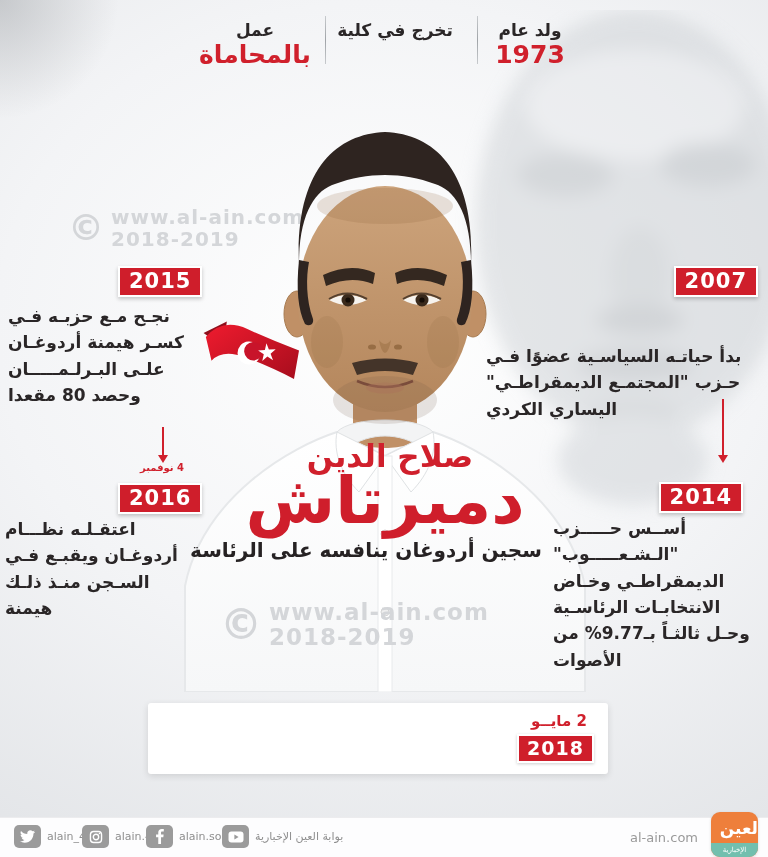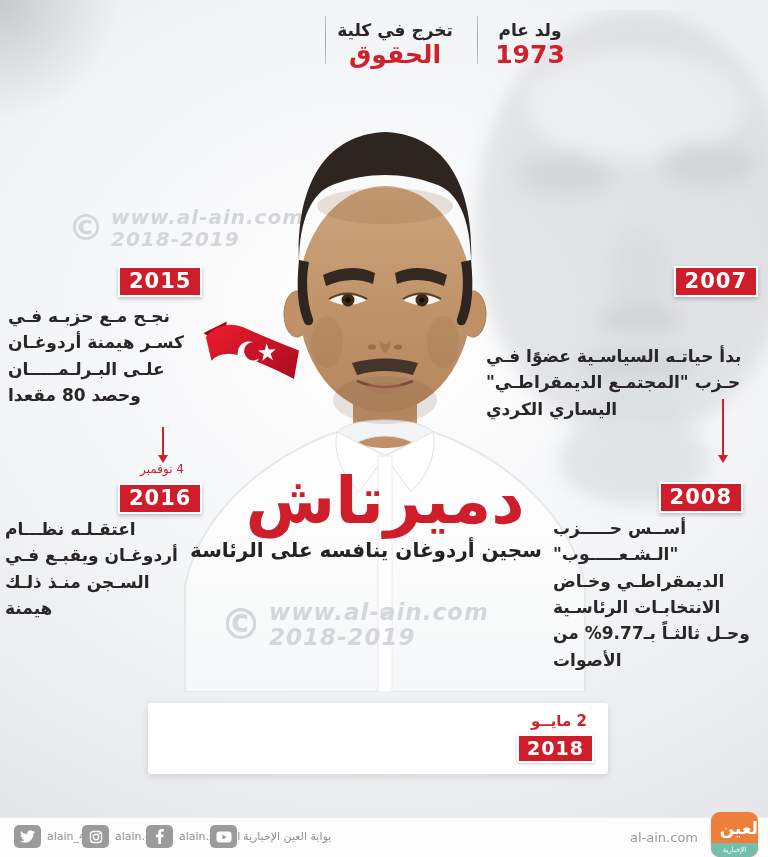--- a/index.html
+++ b/index.html
@@ -13,35 +13,35 @@
   .tl-label{font-size:17px;font-weight:bold;color:#2a2627;line-height:1.2;}
   .tl-value{font-size:25px;font-weight:bold;color:#d0202c;line-height:1.15;margin-top:1px;}
   .tl-divider{position:absolute;top:16px;width:1px;height:48px;background:linear-gradient(#c7cacd,#9fa3a7,#c7cacd);}
   
   .badge{position:absolute;background:#cf1e2b;color:#fff;font-weight:bold;font-size:21px;
     line-height:25px;padding:1px 9px;border:2px solid #fff;box-shadow:0 2px 4px rgba(0,0,0,.22);
     letter-spacing:1px;text-align:center;}
   
   .m-text{position:absolute;direction:rtl;text-align:left;font-weight:bold;color:#2a2627;
     font-size:17px;line-height:1.55;}
-  .m-date{position:absolute;direction:rtl;text-align:right;color:#d0202c;font-weight:normal;font-size:12px;}
+  .m-date{position:absolute;direction:rtl;text-align:right;color:#d0202c;font-weight:bold;font-size:10px;}
   .arrow-line{position:absolute;width:2px;background:#d0202c;}
   .arrow-head{position:absolute;width:0;height:0;border-left:5px solid transparent;
     border-right:5px solid transparent;border-top:8px solid #d0202c;}
   
   .name-first{position:absolute;left:200px;top:438px;width:380px;text-align:center;direction:rtl;
     color:#d0202c;font-size:31px;font-weight:bold;text-shadow:0 1px 1px rgba(255,255,255,.6);}
   .name-last{position:absolute;left:150px;top:452px;width:470px;text-align:center;direction:rtl;
     color:#cf1e2b;font-size:65px;font-weight:bold;line-height:1.5;}
   .name-sub{position:absolute;left:190px;top:538px;width:390px;text-align:left;direction:rtl;
     color:#262223;font-size:20px;font-weight:bold;}
   
   .wm{position:absolute;display:flex;align-items:center;gap:7px;color:#d4d6d9;font-weight:bold;}
   .wm .wm-c{font-size:36px;line-height:1;}
-  .wm .wm-lines{font-size:20px;line-height:1.1;letter-spacing:1px;font-style:italic;}
+  .wm .wm-lines{font-size:20px;line-height:1.1;letter-spacing:1px;}
   .wm2 .wm-c{font-size:42px;}
   .wm2 .wm-lines{font-size:23px;}
   
   .card{position:absolute;left:148px;top:703px;width:460px;height:71px;background:#ffffff;
     border-radius:3px;box-shadow:0 2px 7px rgba(0,0,0,.12);}
   .card-date{position:absolute;right:14px;top:9px;width:70px;text-align:center;direction:rtl;
     color:#d0202c;font-size:15px;font-weight:bold;}
   .card-badge{position:absolute;right:14px;top:31px;background:#cf1e2b;color:#fff;font-weight:bold;
     font-size:19px;line-height:23px;padding:1px 8px;border:2px solid #fff;box-shadow:0 1px 3px rgba(0,0,0,.2);letter-spacing:1px;}
   .card-text{position:absolute;right:96px;top:9px;width:348px;direction:rtl;text-align:right;
@@ -87,21 +87,24 @@
 
   <div class="tl-divider" style="left:325px;"></div>
   <div class="tl-divider" style="left:477px;"></div>
 
   <div class="tl-item" style="left:470px;width:120px;">
     <div class="tl-label">ولد عام</div>
     <div class="tl-value">1973</div>
   </div>
   <div class="tl-item" style="left:330px;width:130px;">
     <div class="tl-label">تخرج في كلية</div>
-    <div class="tl-value">الحقوق</div>
+  </div>
+  <div class="tl-item" style="left:193px;width:124px;">
+    <div class="tl-label">عمل</div>
+    <div class="tl-value">بالمحاماة</div>
   </div>
 
   <div class="wm" style="left:68px;top:206px;">
     <span class="wm-c">©</span>
     <span class="wm-lines"><span>www.al-ain.com</span><br>
     <span>2018-2019</span></span>
   </div>
 
   <svg style="position:absolute;left:175px;top:114px;width:420px;height:578px;" viewBox="0 0 420 578">
     <defs>
@@ -186,23 +189,24 @@
   <div class="m-date" style="left:98px;top:462px;width:86px;">4 نوفمبر</div>
   <div class="badge" style="left:118px;top:483px;">2016</div>
   <div class="m-text" style="left:5px;top:516px;width:185px;">اعتقـلـه نظـــام أردوغـان ويقبـع فـي السـجن منـذ ذلـك هيمنة</div>
 
   <div class="badge" style="right:10px;top:266px;">2007</div>
   <div class="m-text" style="right:10px;top:300px;width:272px;margin-top:43px;">بدأ حياتـه السياسـية عضوًا فـي حـزب "المجتمـع الديمقراطـي" اليساري الكردي</div>
 
   <div class="arrow-line" style="left:722px;top:399px;height:56px;"></div>
   <div class="arrow-head" style="left:718px;top:455px;"></div>
 
-  <div class="badge" style="right:25px;top:482px;">2008</div>
+  <div class="badge" style="right:25px;top:482px;">2014</div>
   <div class="m-text" style="right:10px;top:515px;width:205px;">أســس حـــــزب "الـشـعـــــوب" الديمقراطـي وخـاض الانتخابـات الرئاسـية وحـل ثالثـاً بـ9.77% من الأصوات</div>
 
+  <div class="name-first">صلاح الدين</div>
   <div class="name-last">دميرتاش</div>
   <div class="name-sub">سجين أردوغان ينافسه على الرئاسة</div>
 
   <div class="wm wm2" style="left:220px;top:600px;">
     <span class="wm-c">©</span>
     <span class="wm-lines"><span>www.al-ain.com</span><br>
     <span>2018-2019</span></span>
   </div>
 
   <div class="card">
@@ -234,21 +238,21 @@
 
   <div class="social" style="left:146px;">
     <span class="s-icon">
       <svg width="8" height="15" viewBox="0 0 10 19">
           <path fill="#fff" d="M6.3 19V10.3h2.9l.4-3.4H6.3V4.8c0-1 .3-1.6 1.7-1.6h1.8V.1C9.5.1 8.4 0 7.2 0 4.6 0 2.8 1.6 2.8 4.5v2.4H0v3.4h2.8V19h3.5z"></path>
         </svg>
     </span>
     <span class="s-label">alain.social</span>
   </div>
 
-  <div class="social" style="left:210px;">
+  <div class="social" style="left:222px;">
     <span class="s-icon">
       <svg width="16" height="12" viewBox="0 0 16 12">
         <rect x="0.5" y="0.5" width="15" height="11" rx="3" fill="#fff"></rect>
         <polygon points="6.4,3.4 10.6,6 6.4,8.6" fill="#9b9b9b"></polygon>
       </svg>
     </span>
     <span class="s-label" dir="rtl">بوابة العين الإخبارية</span>
   </div>
 
   <div class="site-label">al-ain.com</div>

